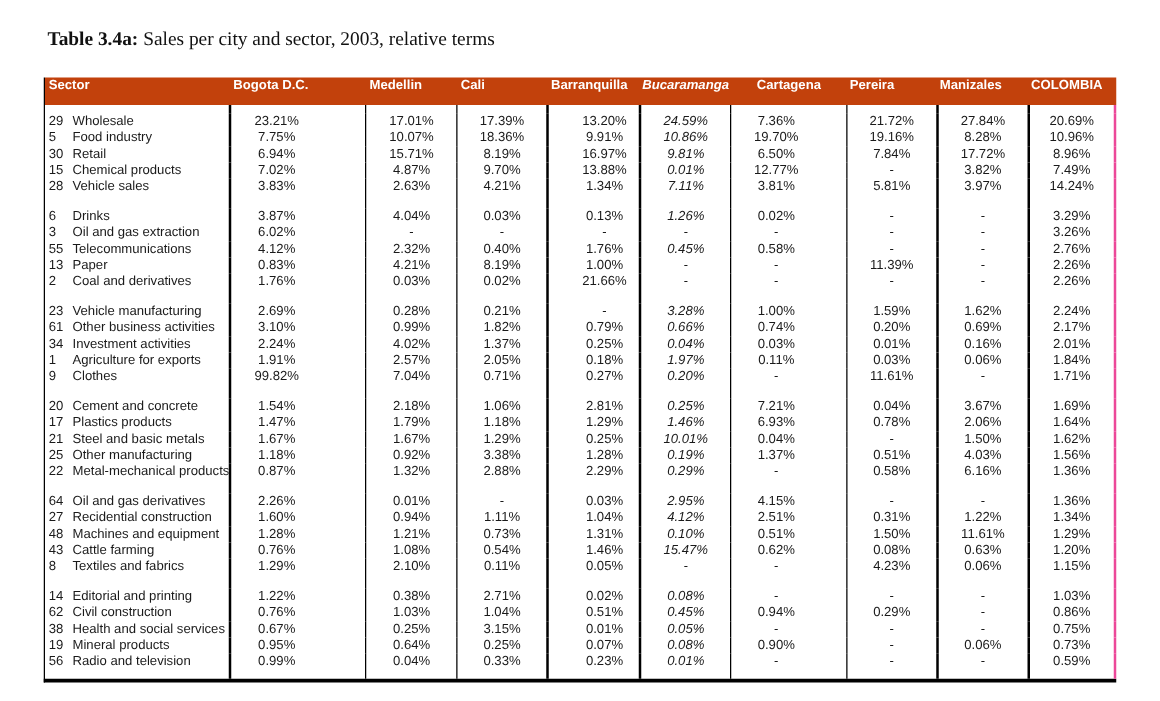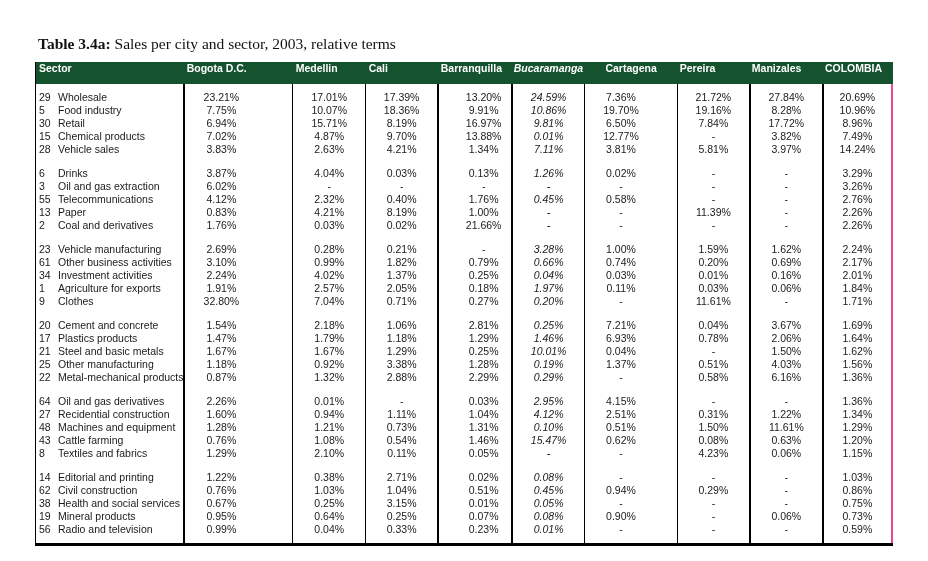--- a/index.html
+++ b/index.html
@@ -2,31 +2,31 @@
 <html><head>
 <meta charset="utf-8">
 <style>
   * { margin:0; padding:0; box-sizing:border-box; }
   html,body { background:#ffffff; }
   body {
     width:928px; height:561px; position:relative; overflow:hidden;
     font-family:"Liberation Sans", sans-serif; color:#1a1a1a;
   }
   .title {
-    position:absolute; left:38px; top:35px;
+    position:absolute; left:38px; top:23px;
     font-family:"Liberation Serif", serif; font-size:15.5px; color:#111;
     white-space:nowrap;
   }
   .title .bold { font-weight:bold; }
   .tablewrap {
     position:absolute; left:35px; top:62px; width:858px;
     border-left:1px solid #000; border-bottom:3px solid #000;
   }
   .hrow {
-    display:flex; background:#14532d; color:#fff; height:22px;
+    display:flex; background:#c2410c; color:#fff; height:22px;
     align-items:center; font-size:10.5px; font-weight:bold;
   }
   .hrow .cell { border:none; padding-left:3px; overflow:hidden; white-space:nowrap; }
   .row { display:flex; height:13px; line-height:13px; font-size:10.5px; }
   .row.gap { height:11px; }
   .row.pad { height:7px; }
   .cell { height:100%; overflow:hidden; white-space:nowrap; }
   .c0 { width:158px; display:flex; }
   .c1 { width:79px; border-left:2px solid #000; }
   .c2 { width:78px; border-left:1px solid #000;margin-left:35px; }
@@ -304,21 +304,21 @@
         <div class="cell num c6">0.11%</div>
         <div class="cell num c7">0.03%</div>
         <div class="cell num c8">0.06%</div>
         <div class="cell num c9">1.84%</div>
       </div>
       <div class="row">
         <div class="cell c0">
           <span class="code">9</span>
           <span class="sname">Clothes</span>
         </div>
-        <div class="cell num c1">32.80%</div>
+        <div class="cell num c1">99.82%</div>
         <div class="cell num c2">7.04%</div>
         <div class="cell num c3">0.71%</div>
         <div class="cell num c4">0.27%</div>
         <div class="cell num c5">0.20%</div>
         <div class="cell num c6">-</div>
         <div class="cell num c7">11.61%</div>
         <div class="cell num c8">-</div>
         <div class="cell num c9">1.71%</div>
       </div>
       <div class="row gap">

